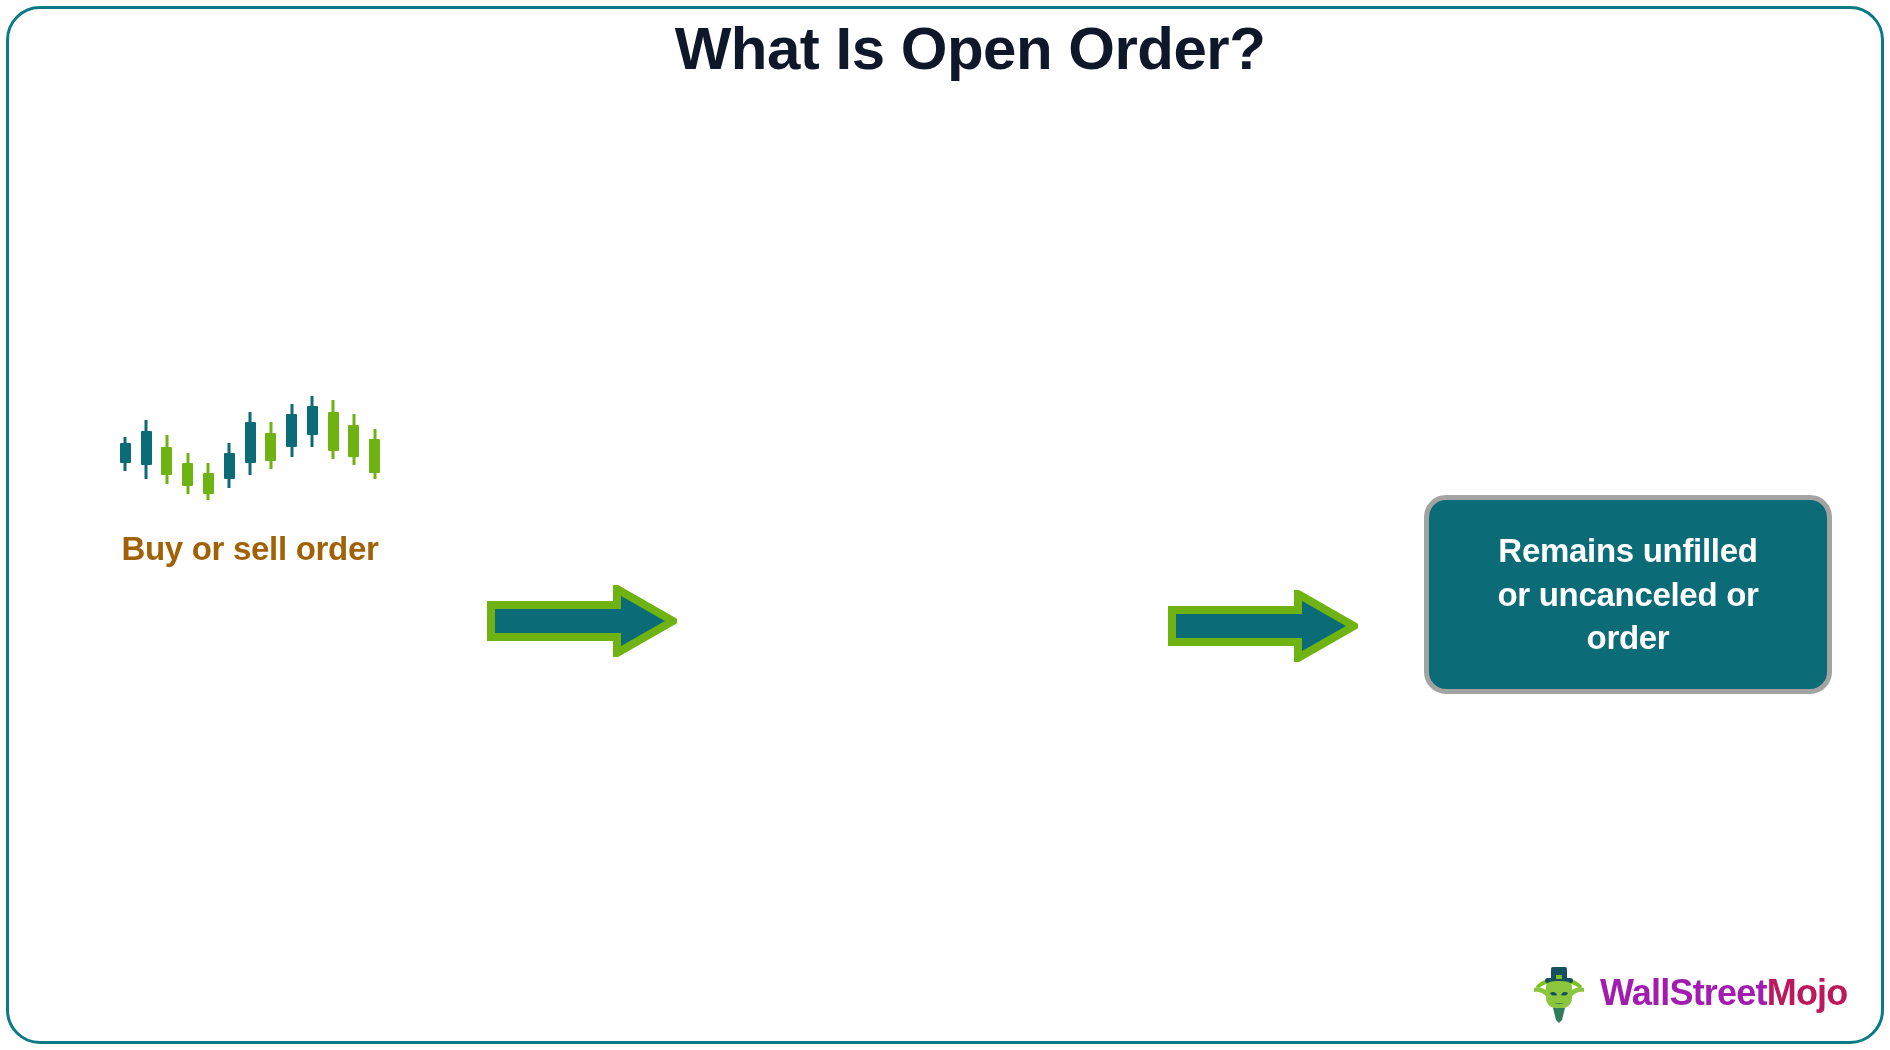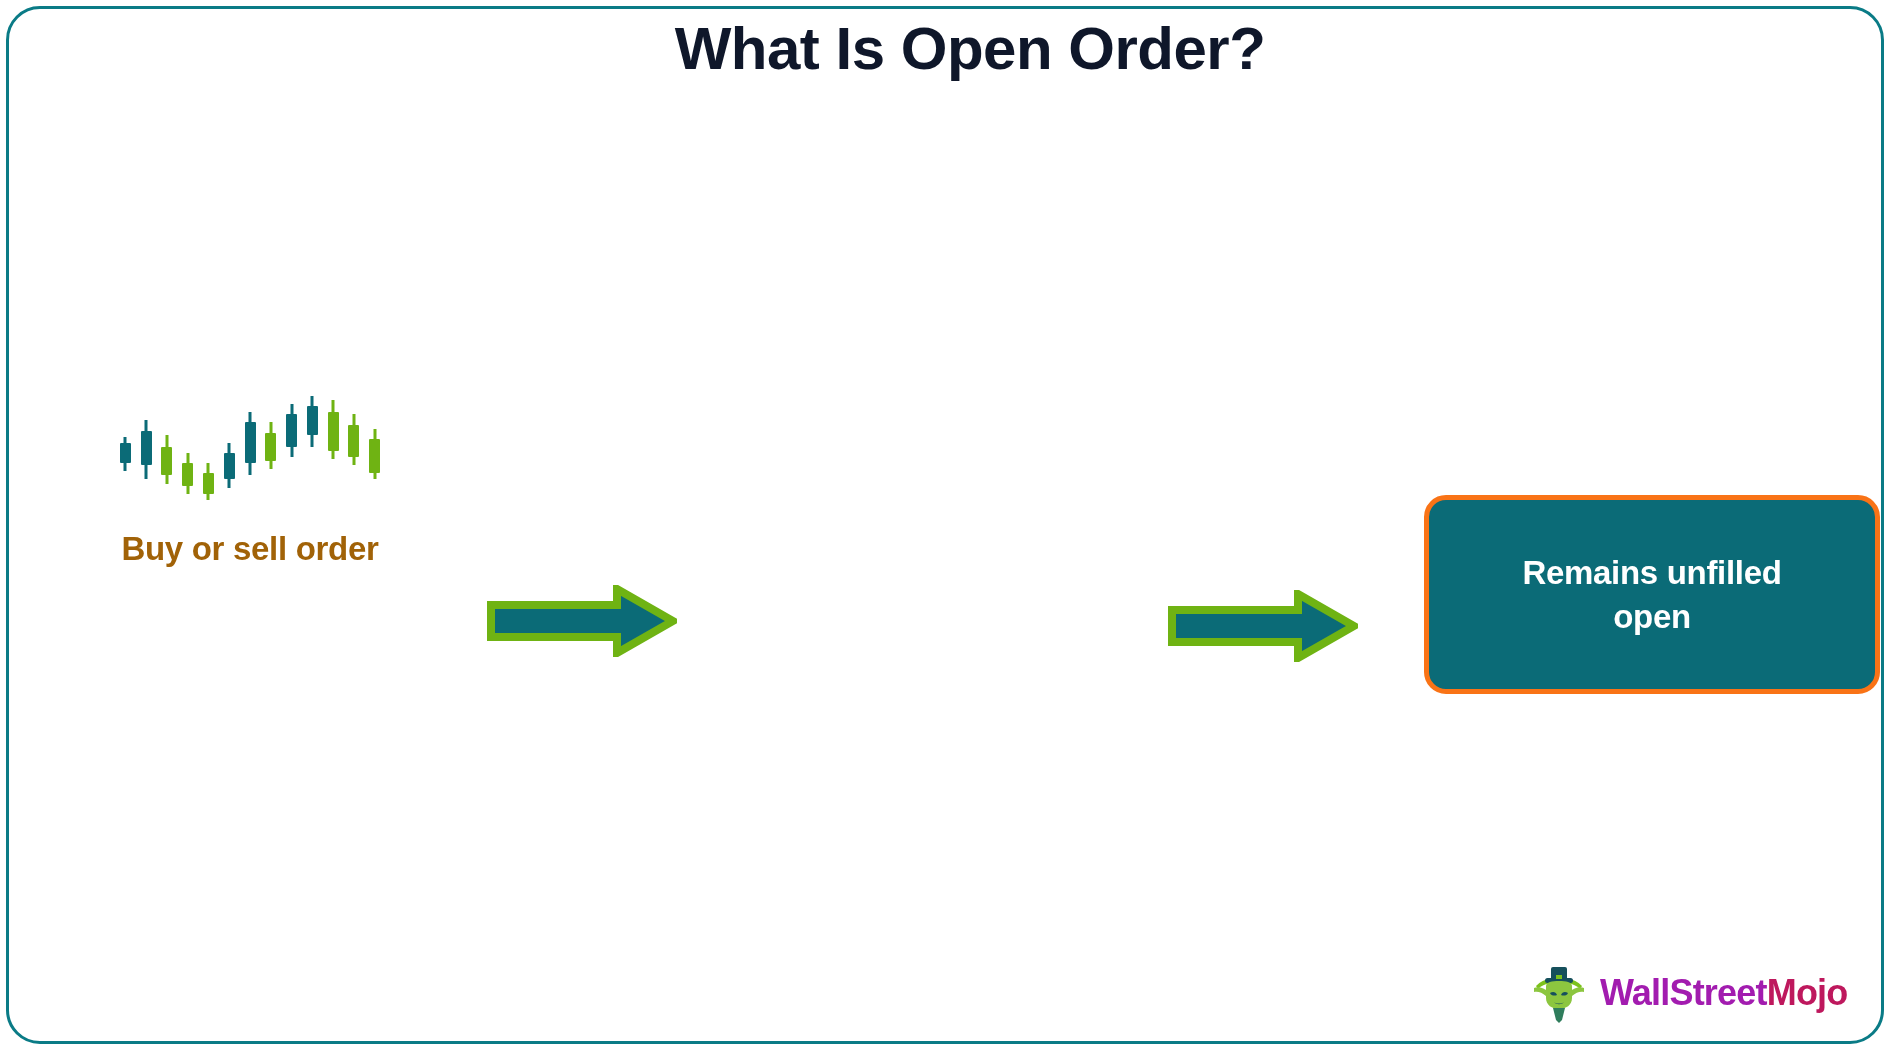--- a/index.html
+++ b/index.html
@@ -106,24 +106,24 @@
     height: 115px;
     margin: 0 auto 12px auto;
     display: block;
   }
 
   
   .step3-box {
     position: absolute;
     left: 1424px;
     top: 495px;
-    width: 456px;
+    width: 408px;
     height: 199px;
     background: #0b6b77;
-    border: 5px solid #f97316;
+    border: 5px solid #a3a3a3;
     border-radius: 22px;
     box-sizing: border-box;
     display: flex;
     align-items: center;
     justify-content: center;
   }
   .step3-text {
     text-align: center;
     color: #ffffff;
     font-size: 33px;
@@ -229,21 +229,22 @@
   </svg>
 
 
   <svg class="arrow" style="left:1168px; top:590px;" width="190" height="72" viewBox="0 0 190 72">
     <path d="M4 20 L130 20 L130 4 L186 36 L130 68 L130 52 L4 52 Z" fill="#0b6b77" stroke="#6fb313" stroke-width="8" stroke-linejoin="miter"></path>
   </svg>
 
   <div class="step3-box">
     <div class="step3-text">
       <div>Remains unfilled</div>
-      <div>open</div>
+      <div>or uncanceled or</div>
+      <div>order</div>
     </div>
   </div>
 
   <div class="logo">
     <svg class="logo-mark" viewBox="0 0 62 62">
       <path d="M8 24 C14 18 20 16 25 18 L24 22 C19 21 14 23 10 27 Z" fill="#7cc21c"></path>
       <path d="M54 24 C48 18 42 16 37 18 L38 22 C43 21 48 23 52 27 Z" fill="#7cc21c"></path>
       <rect x="23" y="5" width="16" height="13" rx="2" fill="#16505c"></rect>
       <rect x="17" y="16" width="28" height="5" rx="2.5" fill="#16505c"></rect>
       <rect x="28" y="13" width="6" height="4" fill="#7cc21c"></rect>

